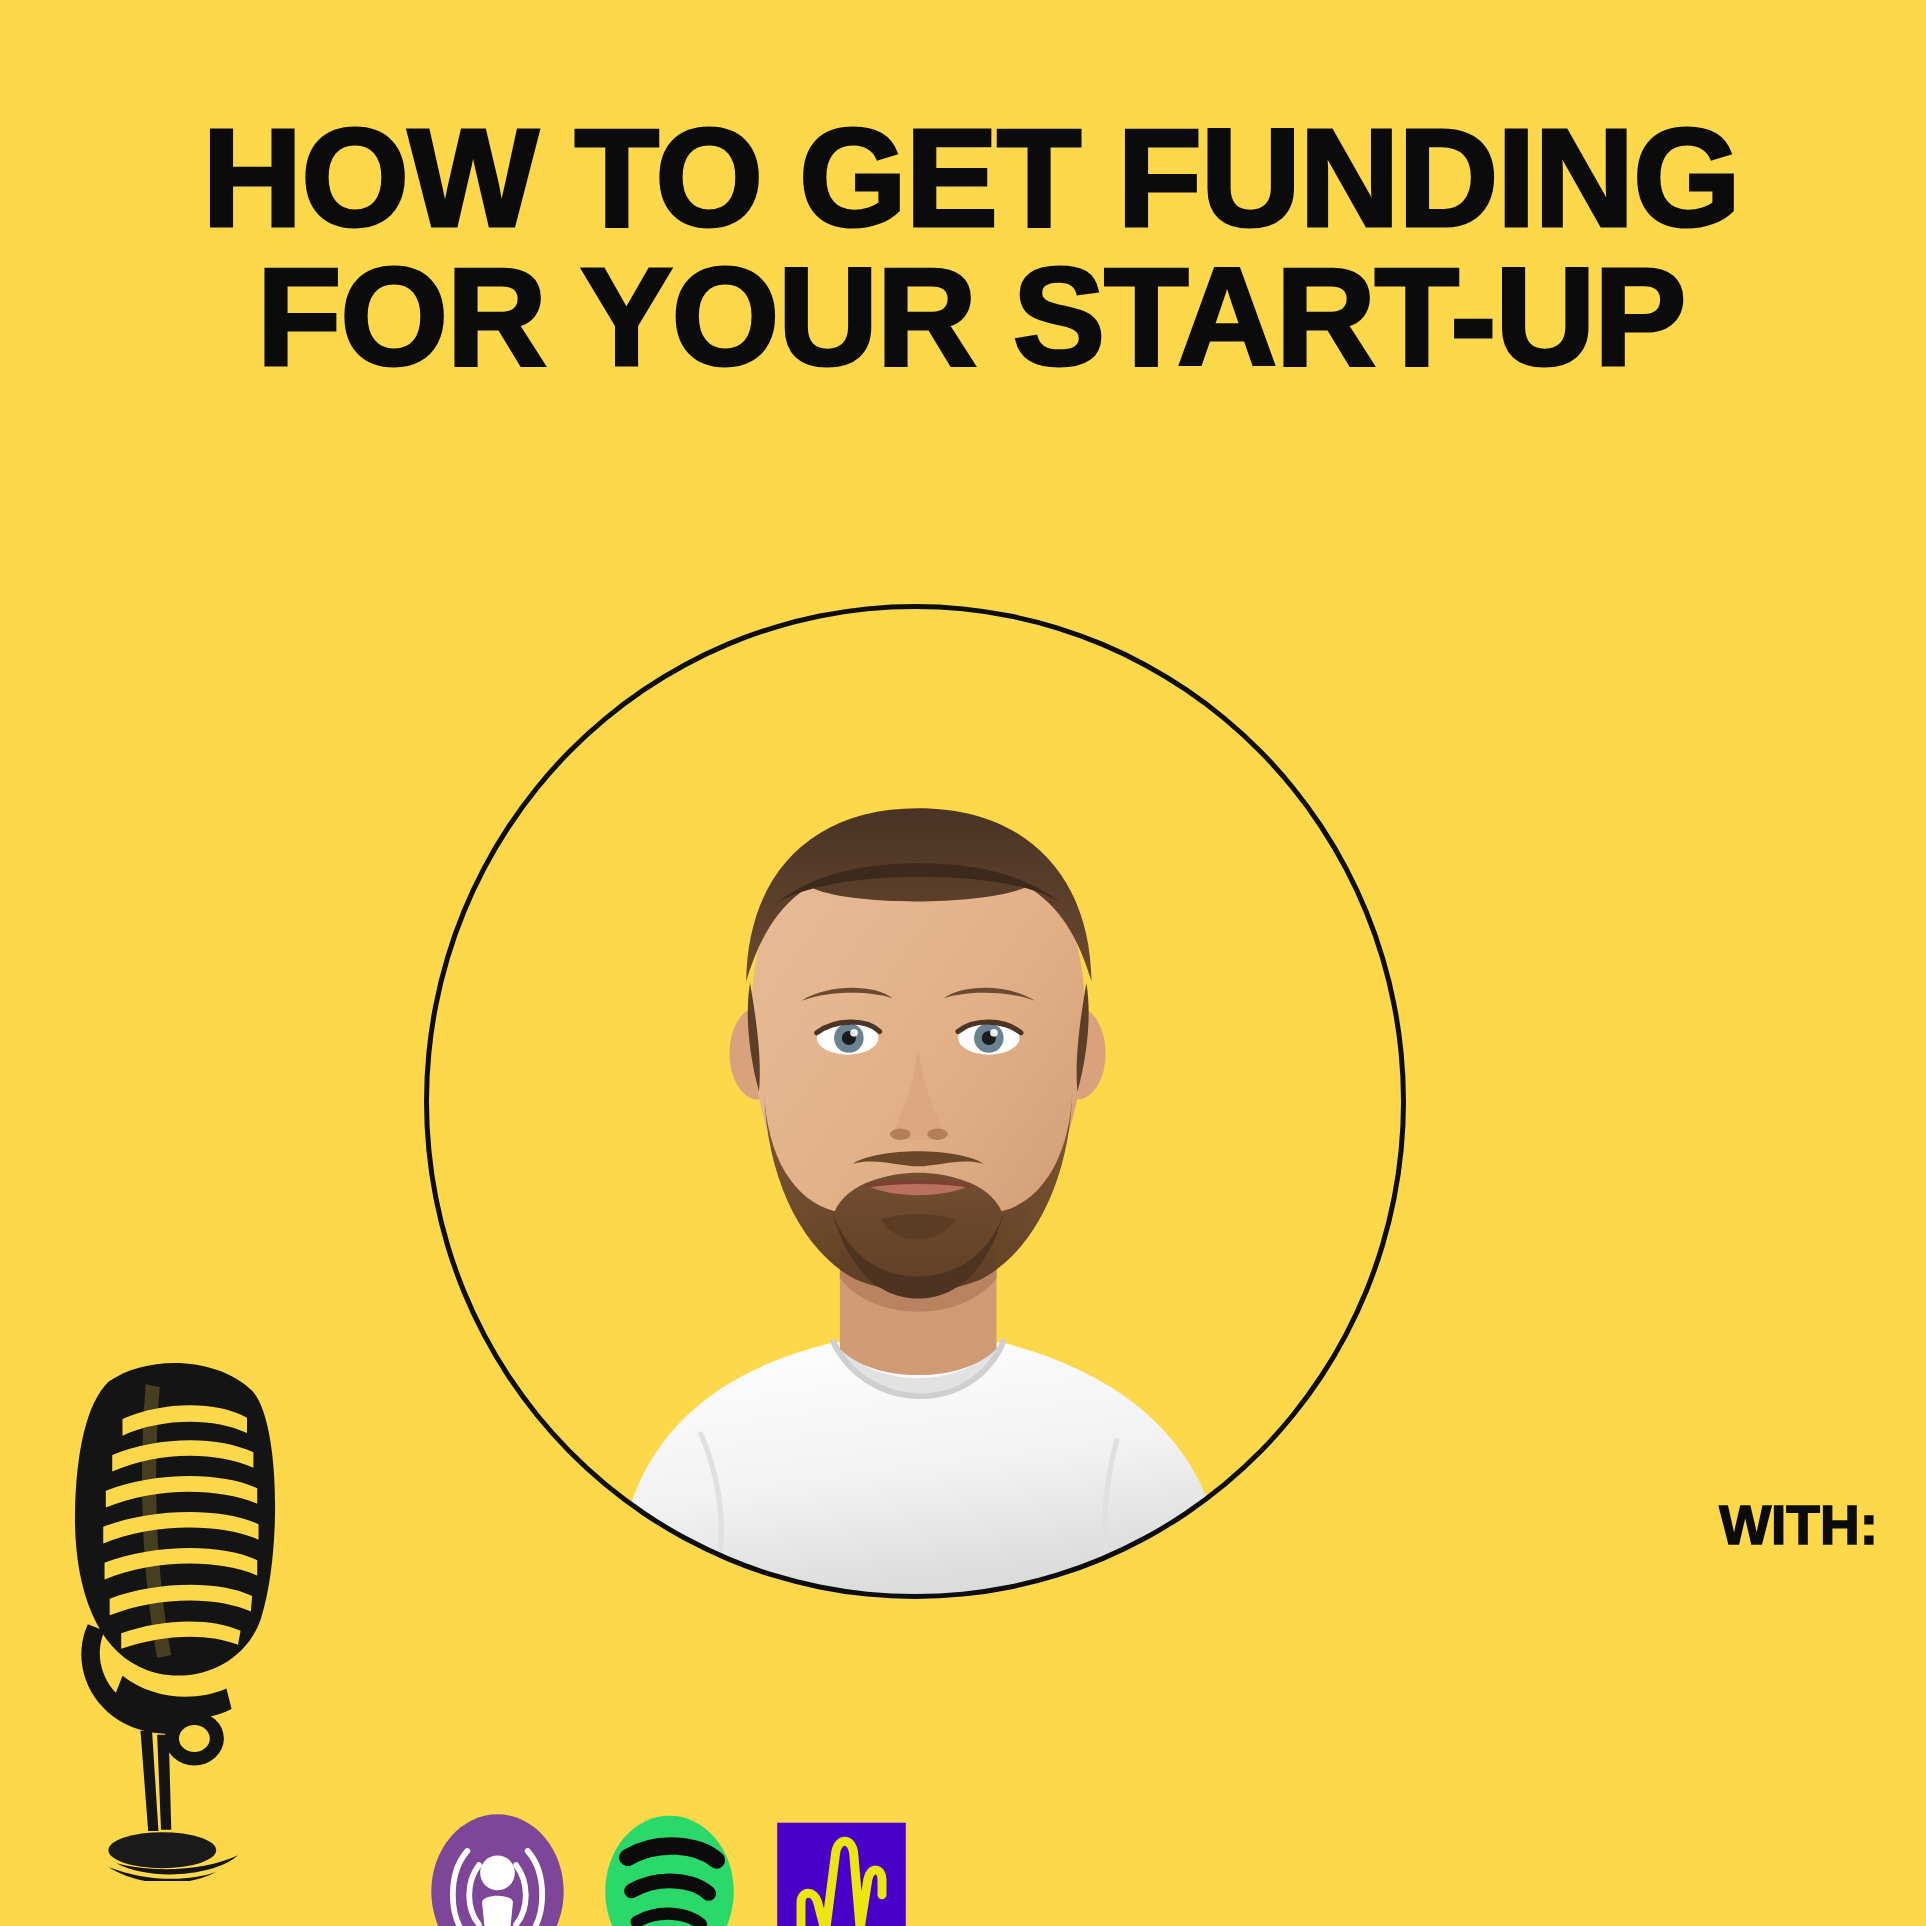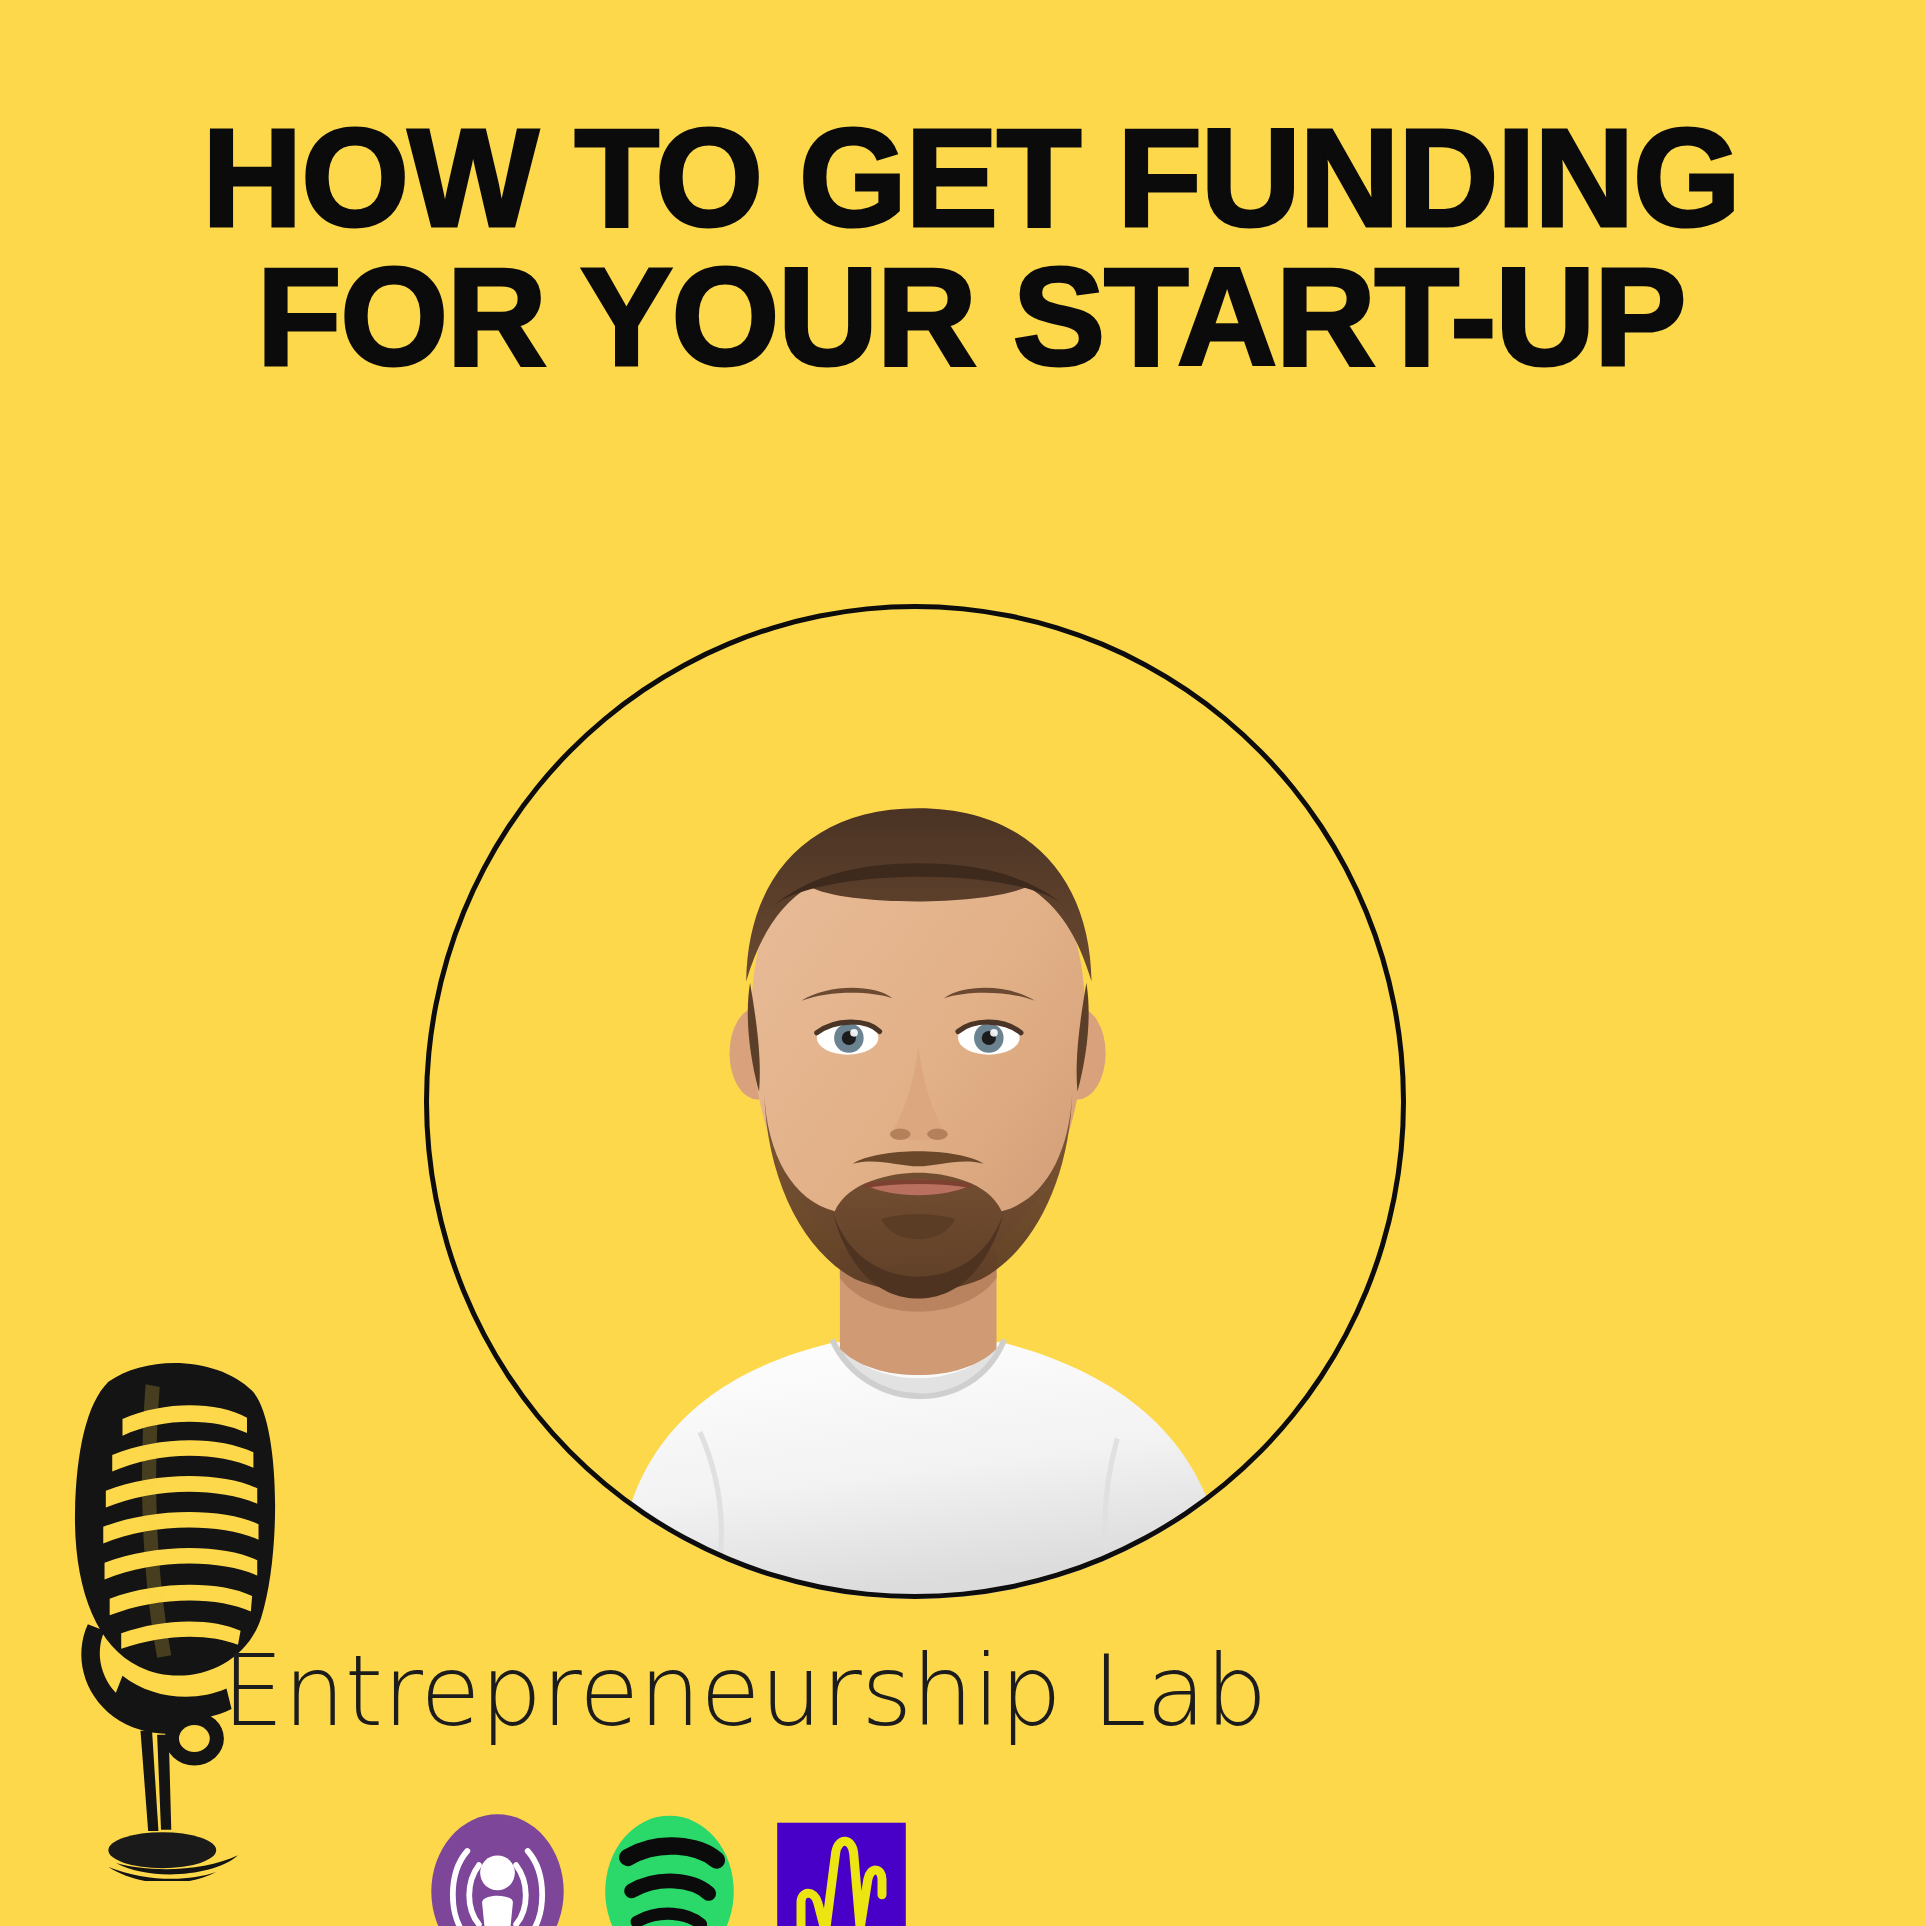--- a/index.html
+++ b/index.html
@@ -218,23 +218,23 @@
 
       <path d="M 178 606 L 196 606 L 206 762 L 190 762 Z" fill="#141414"></path>
       <path d="M 204 612 L 222 612 L 226 760 L 210 760 Z" fill="#141414"></path>
 
       <ellipse cx="212" cy="792" rx="84" ry="28" fill="#1a1a1a"></ellipse>
       <path d="M 140 812 C 196 828 280 824 330 800 C 292 834 190 840 140 812 Z" fill="#141414"></path>
       <path d="M 128 818 C 184 840 250 842 296 826 C 244 852 176 848 128 818 Z" fill="#141414"></path>
     </g>
   </svg>
 
-  <div class="brand">Entrepreneurship Lab</div>
 
   <div class="with-block">
+    <div class="with-label">WITH:</div>
   </div>
 
   <div class="badges">
 
     <svg class="badge" viewBox="0 0 210 250">
       <ellipse cx="105" cy="125" rx="103" ry="120" fill="#7D4698"></ellipse>
       <g fill="none" stroke="#ffffff" stroke-width="9" stroke-linecap="round">
         <path d="M 58 196 C 28 166 28 96 58 62"></path>
         <path d="M 152 62 C 182 96 182 166 152 196"></path>
         <path d="M 76 176 C 56 152 56 110 76 84"></path>

